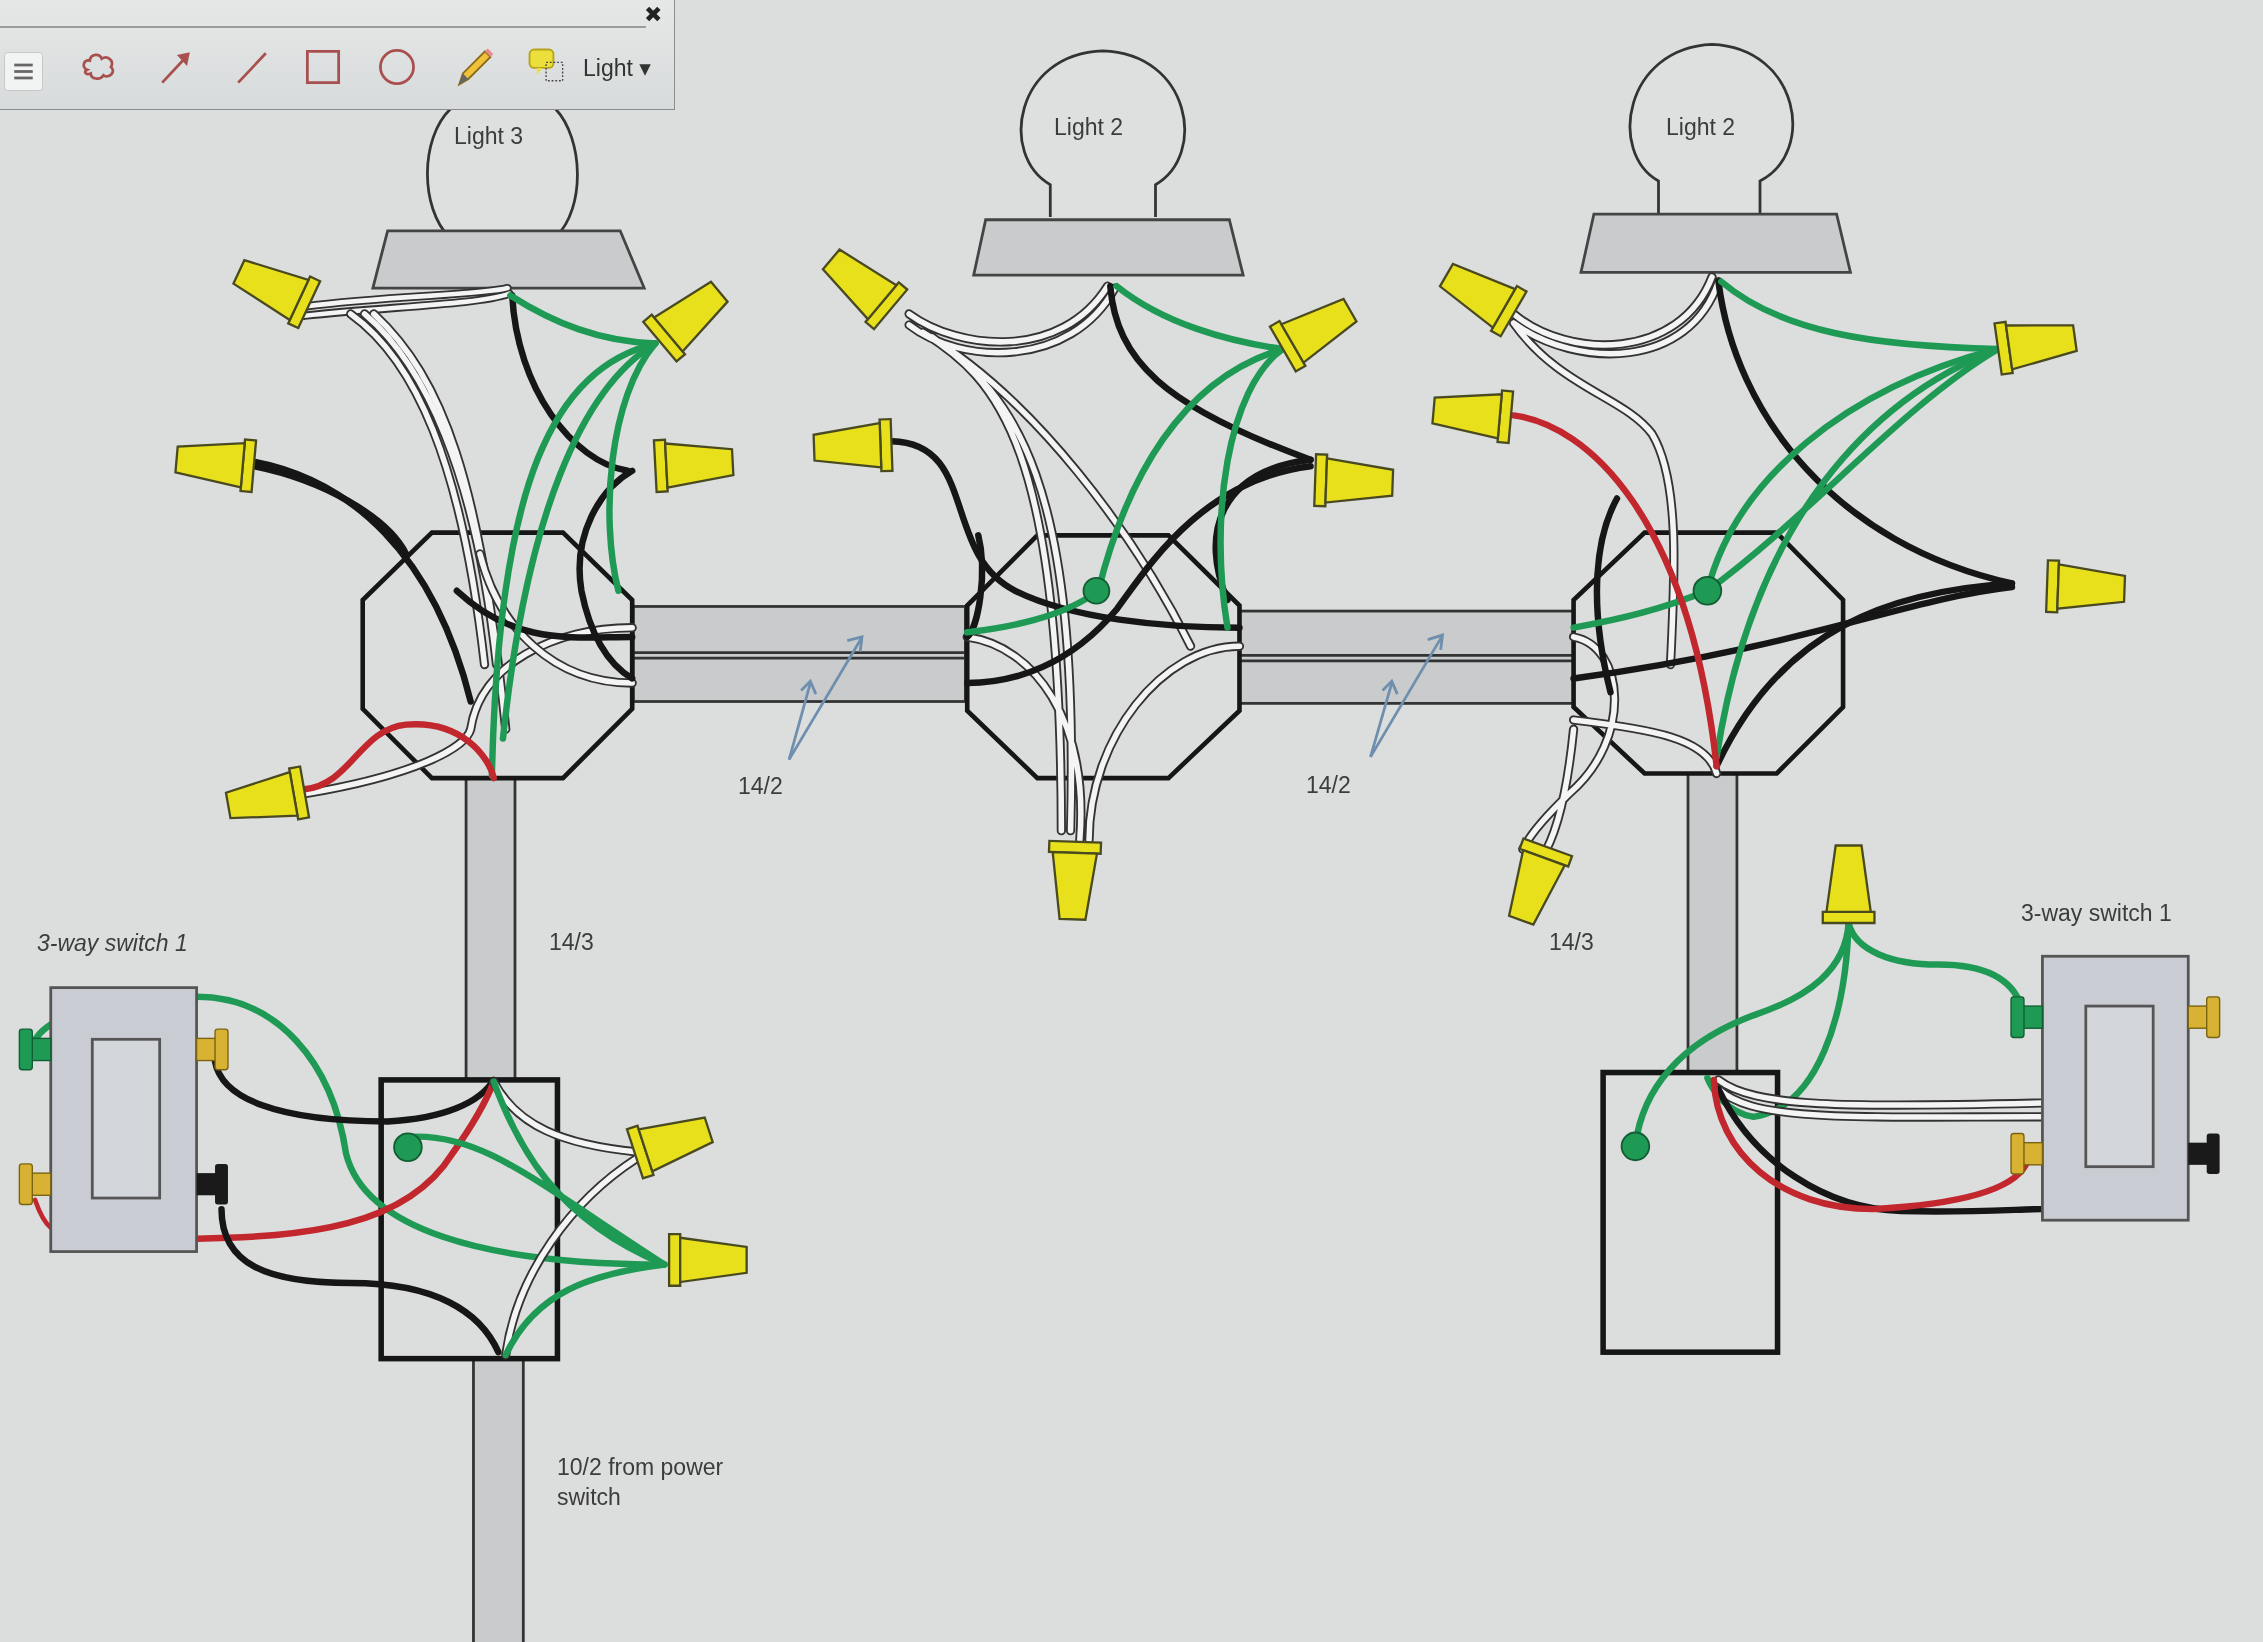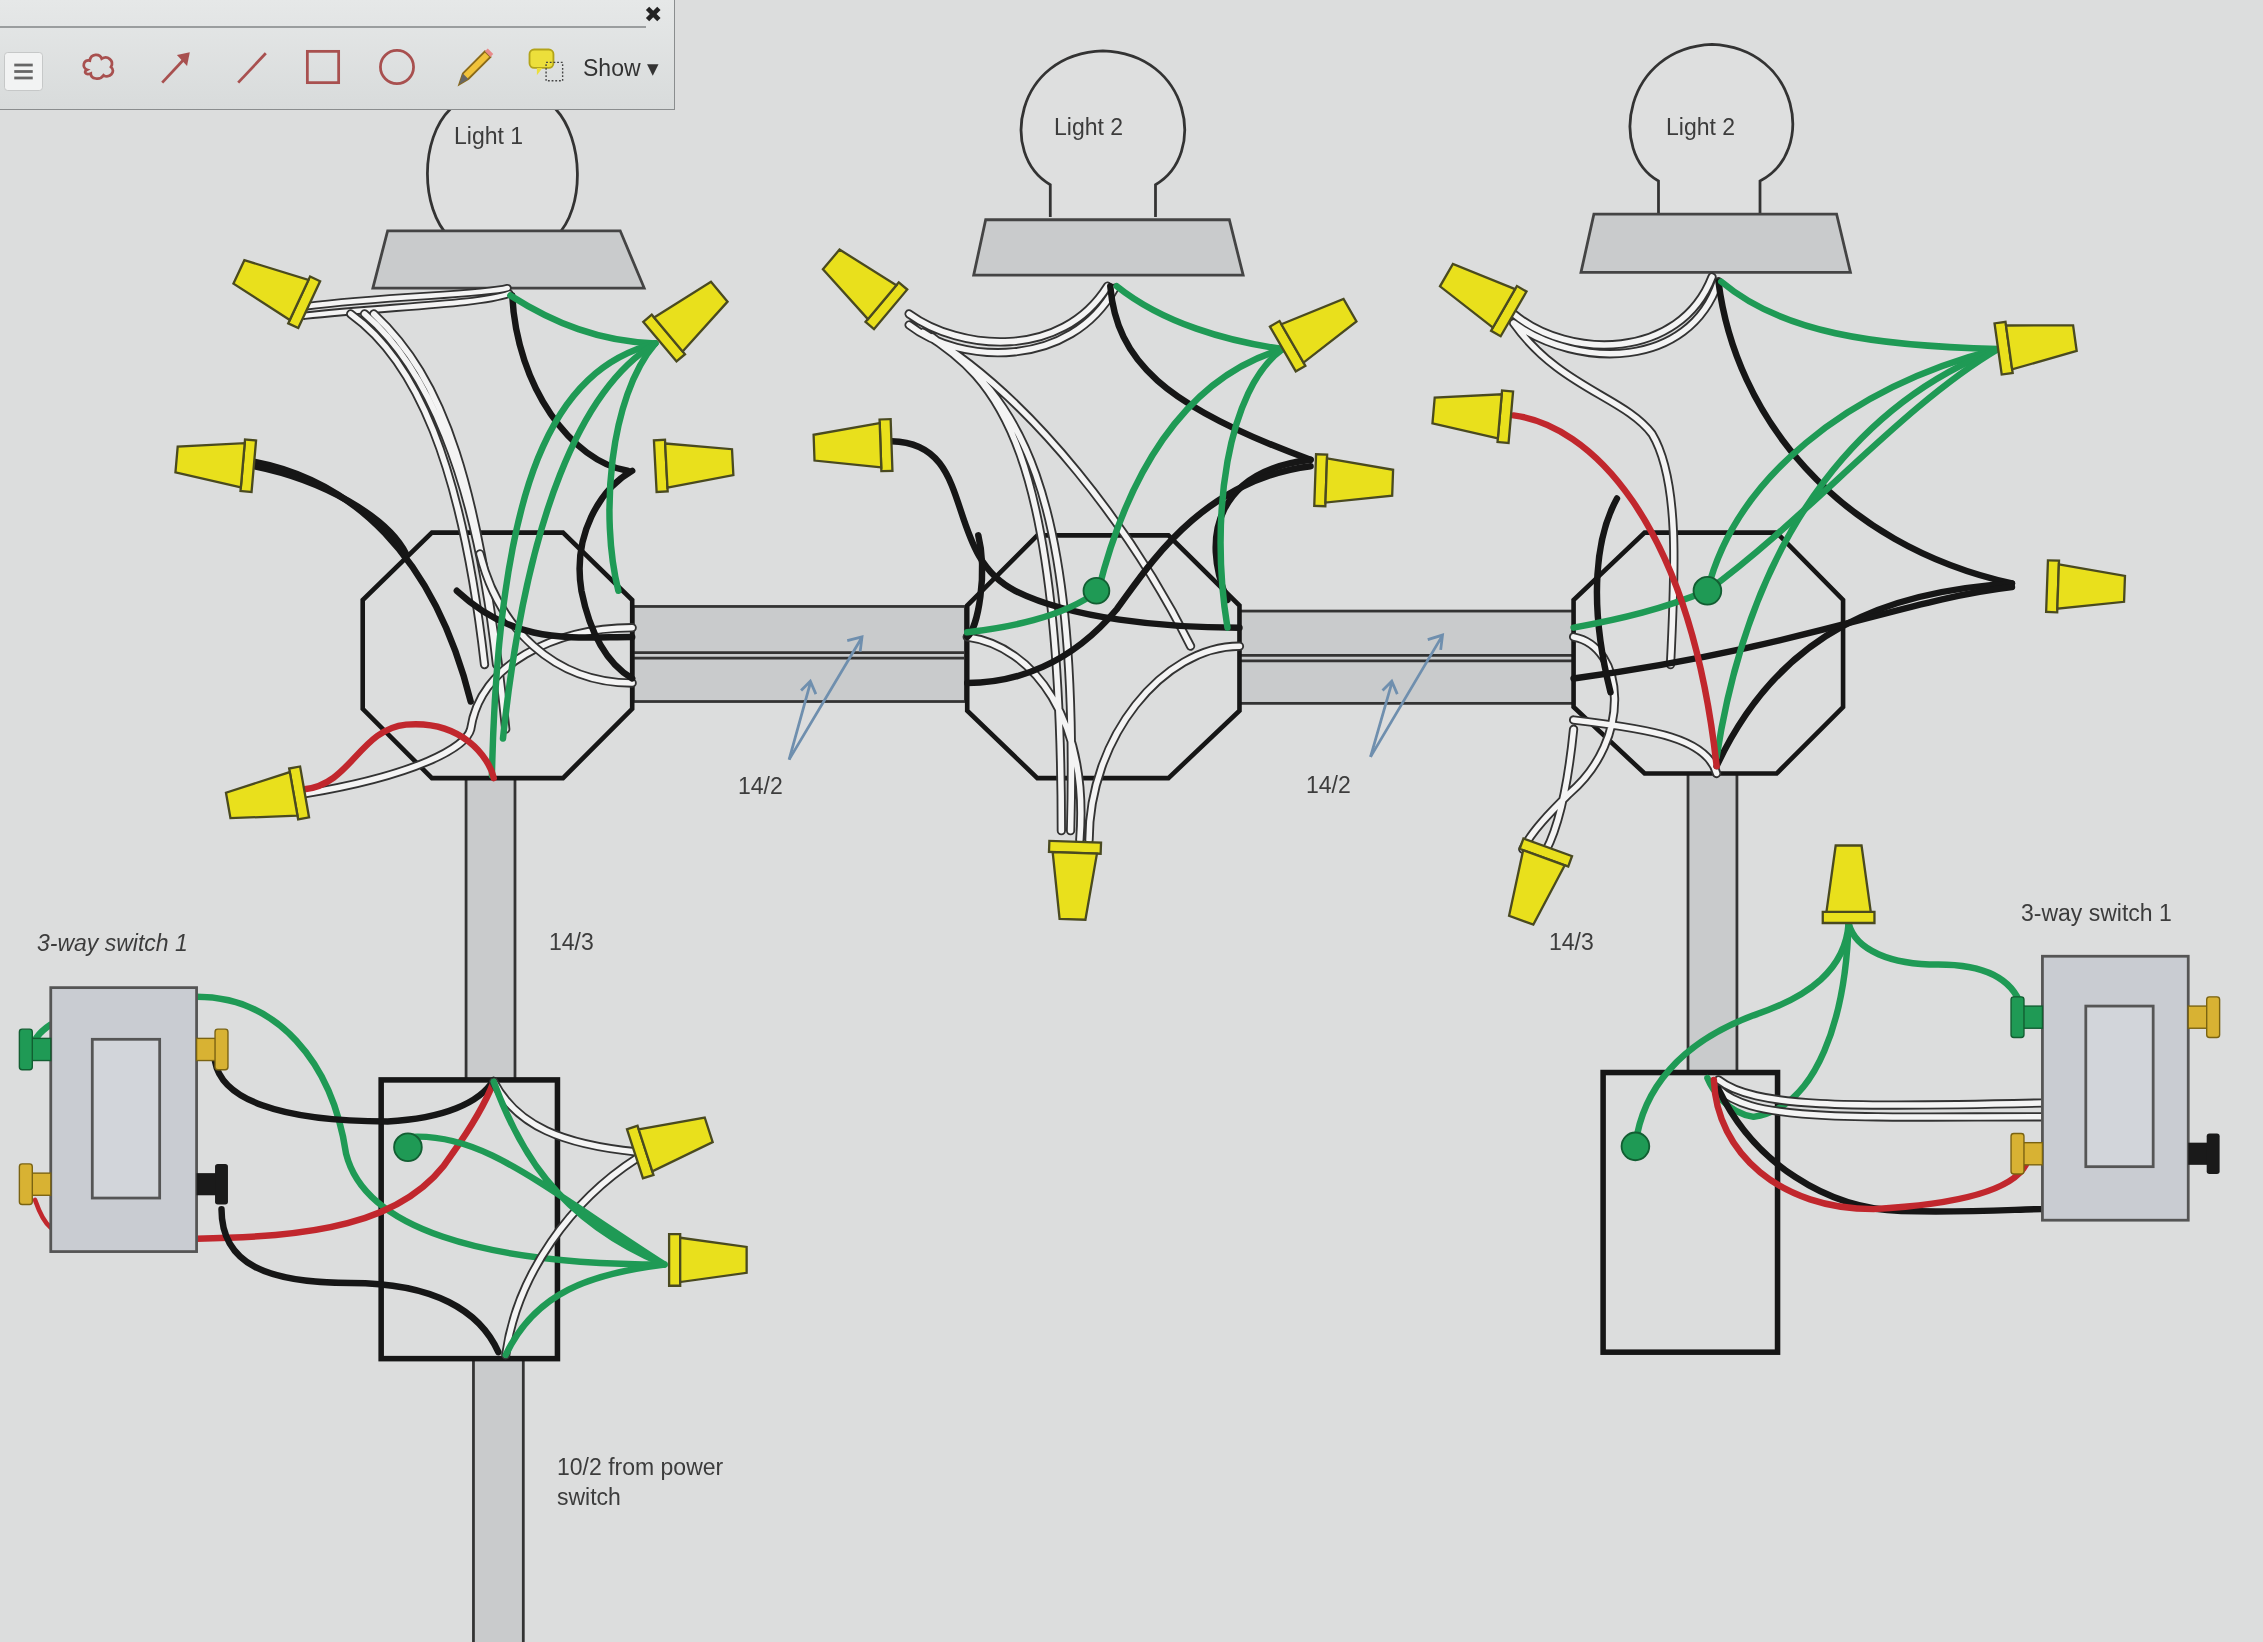--- a/index.html
+++ b/index.html
@@ -267,24 +267,24 @@
         <path d="M10,44 L14,32 L20,38 Z" fill="#666"></path>
       </svg>
   </div>
   <div class="tb-btn" style="left:524px">
     <svg width="46" height="46" viewBox="0 0 50 50">
         <rect x="6" y="6" width="26" height="20" rx="5" fill="#ecdf3b" stroke="#b3a41a" stroke-width="2"></rect>
         <path d="M14,26 L14,34 L20,26" fill="#ecdf3b"></path>
         <rect x="24" y="20" width="18" height="20" fill="none" stroke="#444" stroke-width="1.5" stroke-dasharray="2,2"></rect>
       </svg>
   </div>
-  <div class="tb-show">Show ▾</div>
+  <div class="tb-show">Light ▾</div>
 </div>
 
-<div class="lbl" style="left:454px; top:123px;">Light 1</div>
+<div class="lbl" style="left:454px; top:123px;">Light 3</div>
 <div class="lbl" style="left:1054px; top:114px;">Light 2</div>
 <div class="lbl" style="left:1666px; top:114px;">Light 2</div>
 
 <div class="lbl" style="left:738px; top:773px;">14/2</div>
 <div class="lbl" style="left:1306px; top:772px;">14/2</div>
 <div class="lbl" style="left:549px; top:929px;">14/3</div>
 <div class="lbl" style="left:1549px; top:929px;">14/3</div>
 <div class="lbl" style="left:557px; top:1454px;">10/2 from power</div>
 <div class="lbl" style="left:557px; top:1484px;">switch</div>
 

